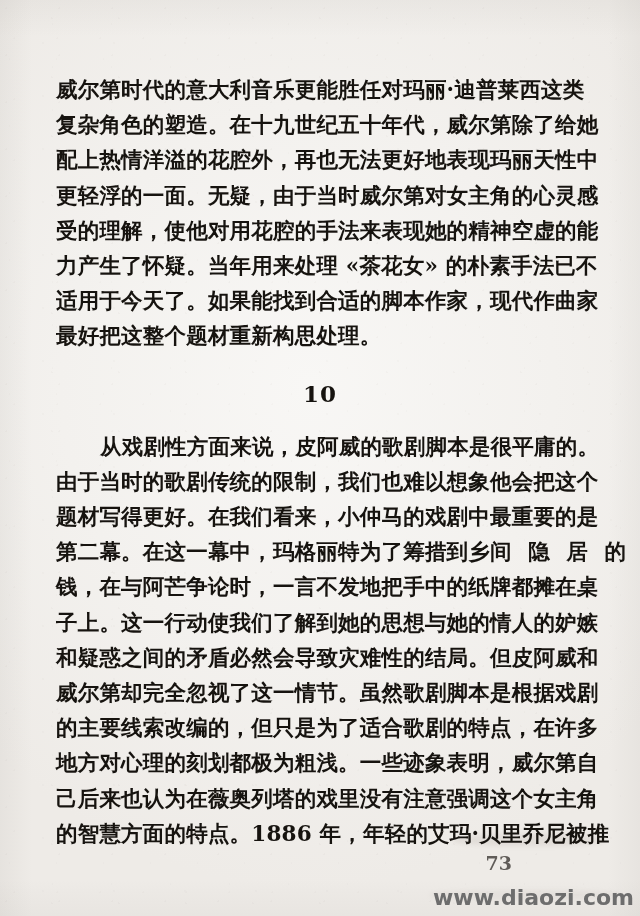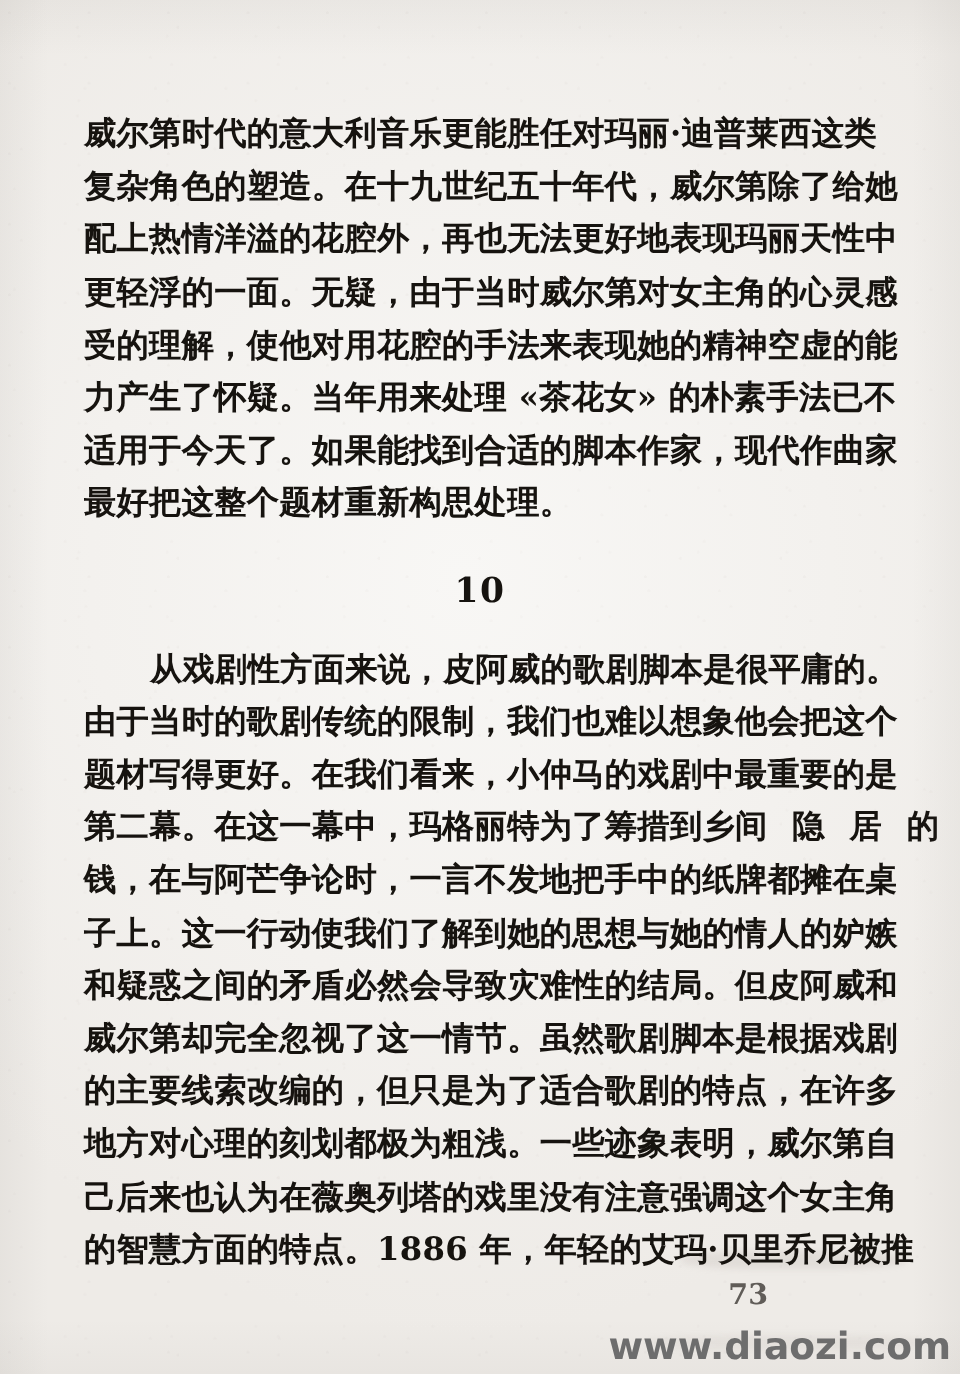--- a/index.html
+++ b/index.html
@@ -111,21 +111,21 @@
     font-size: 42px;
     line-height: 46px;
     color: #8b8b8b;
     letter-spacing: 6px;
     padding-right: 6px;
     opacity: .92;
   }
   .watermark-url {
     font-family: "DejaVu Sans", "Liberation Sans", sans-serif;
     font-weight: bold;
-    font-size: 25px;
+    font-size: 22px;
     line-height: 28px;
     color: #6d6d6d;
     letter-spacing: 0px;
     margin-top: -2px;
   }
 
   
   .folio {
     position: absolute;
     right: 128px;

